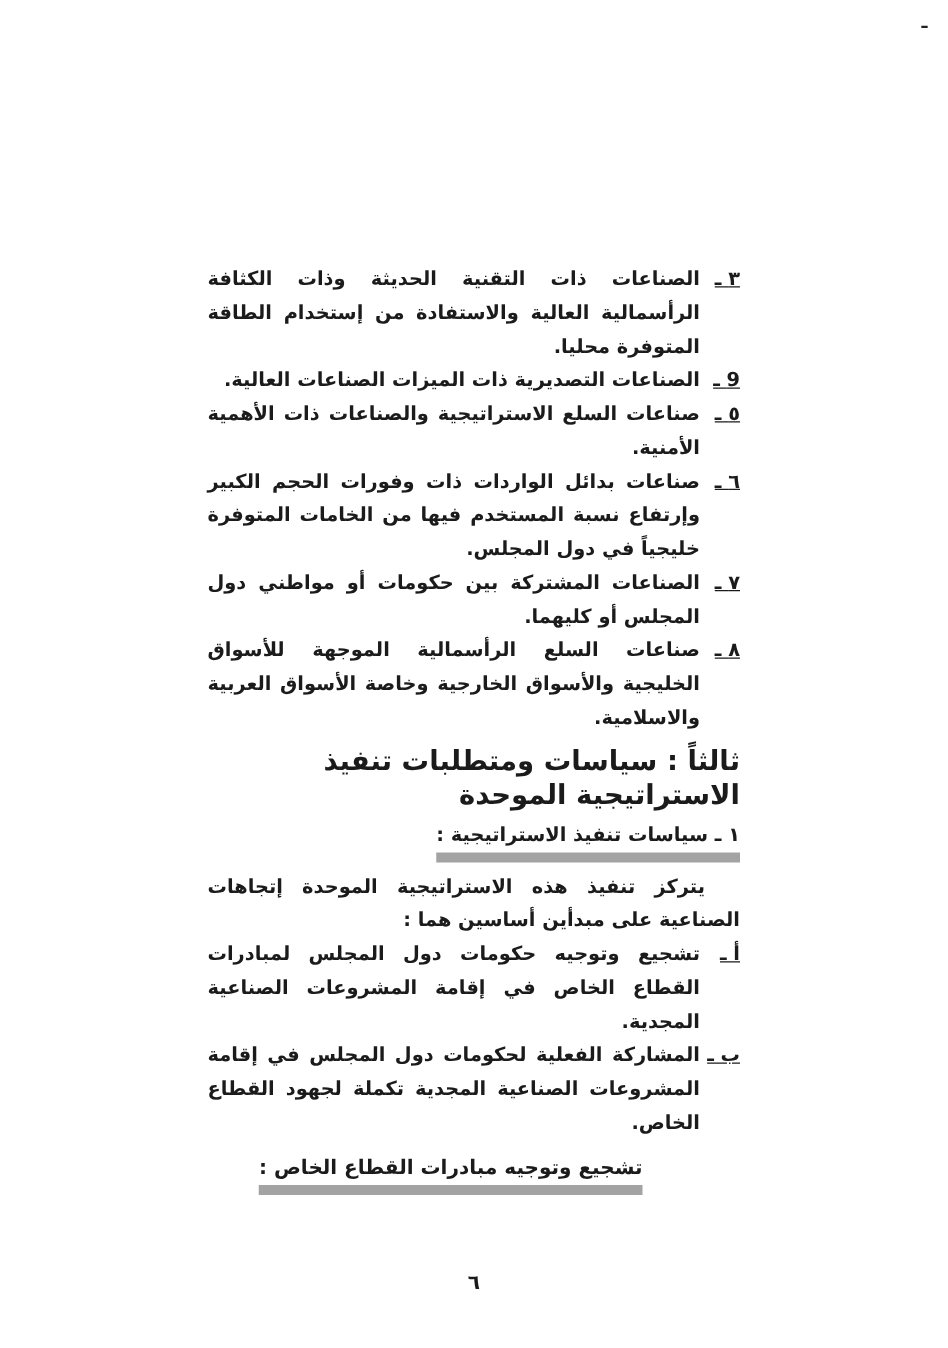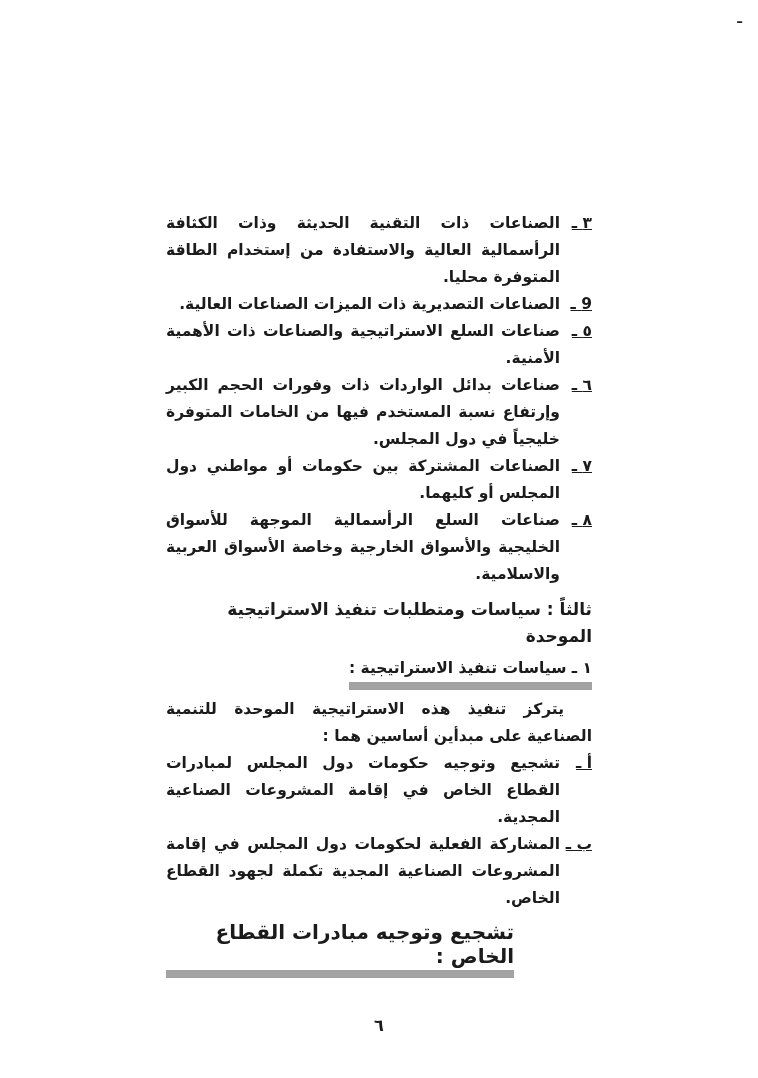--- a/index.html
+++ b/index.html
@@ -40,21 +40,21 @@
     padding-right: 32px;
   }
   .li .num {
     position: absolute;
     right: 0;
     top: 0;
     white-space: nowrap;
     text-decoration: underline;
   }
   .section-heading {
-    font-size: 17px;
+    font-size: 22px;
     margin-top: 8px;
     text-align: right;
     font-weight: 700;
   }
   .sub-heading {
     margin-top: 5px;
     text-align: right;
   }
   .sub-heading .ul, .center-heading .ul {
     display: inline-block;
@@ -65,21 +65,21 @@
   .para {
     margin-top: 6px;
     text-indent: 28px;
   }
   .principles {
     margin-top: 0;
   }
   .center-heading {
     margin-top: 8px;
     margin-right: 78px;
-    font-size: 20px;
+    font-size: 16px;
     text-align: right;
   }
   .page-number {
     position: absolute;
     top: 1016px;
     left: 0;
     right: 0;
     text-align: center;
     font-size: 16px;
     font-weight: 700;
@@ -123,21 +123,21 @@
       <span class="num">٨ ـ</span>
       <span>صناعات السلع الرأسمالية الموجهة للأسواق الخليجية والأسواق الخارجية وخاصة الأسواق العربية والاسلامية.</span>
     </div>
 
     <div class="section-heading">ثالثاً : سياسات ومتطلبات تنفيذ الاستراتيجية الموحدة</div>
 
     <div class="sub-heading">
       <span class="ul">١ ـ سياسات تنفيذ الاستراتيجية :</span>
     </div>
 
-    <div class="para">يتركز تنفيذ هذه الاستراتيجية الموحدة للتنمية الصناعية على مبدأين أساسين هما :</div>
+    <div class="para">يتركز تنفيذ هذه الاستراتيجية الموحدة إتجاهات الصناعية على مبدأين أساسين هما :</div>
 
     <div class="principles">
       <div class="li">
         <span class="num">أ ـ</span>
         <span>تشجيع وتوجيه حكومات دول المجلس لمبادرات القطاع الخاص في إقامة المشروعات الصناعية المجدية.</span>
       </div>
       <div class="li">
         <span class="num">ب ـ</span>
         <span>المشاركة الفعلية لحكومات دول المجلس في إقامة المشروعات الصناعية المجدية تكملة لجهود القطاع الخاص.</span>
       </div>

